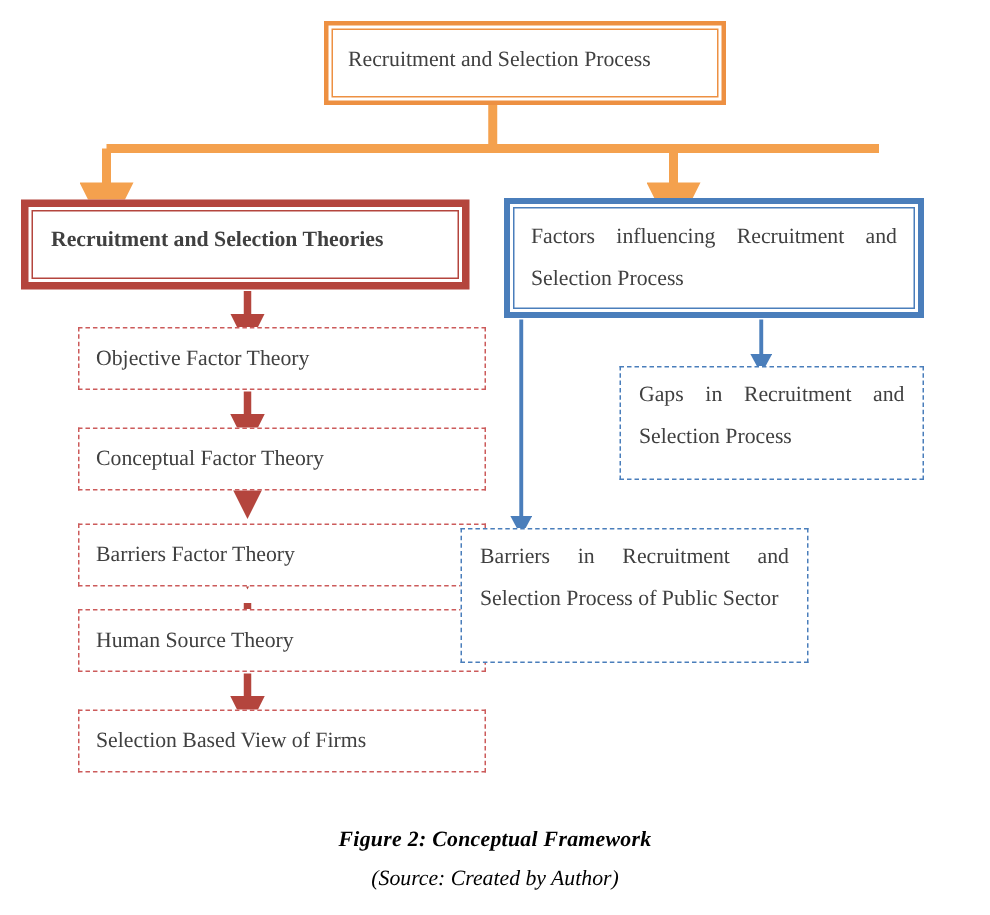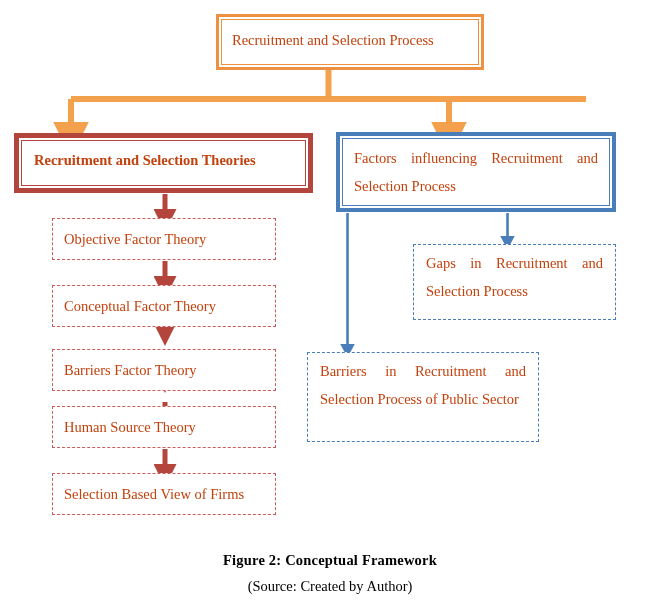--- a/index.html
+++ b/index.html
@@ -30,21 +30,21 @@
     background: #ffffff;
     display: flex;
     align-items: center;
   }
 
   .node .txt {
     display: block;
     width: 100%;
     font-size: 14.5px;
     line-height: 1.95;
-    color: #c2410c;
+    color: #404040;
   }
 
   
   #node-root {
     left: 216px;
     top: 14px;
     width: 268px;
     height: 56px;
     border: 3px solid #ED9042;
     padding: 2px;
@@ -93,21 +93,21 @@
     width: 100%;
     height: 100%;
     border: 1px solid #4A7EBB;
     padding: 5px 11px 0 11px;
   }
   #node-factors .txt { text-align: justify; text-align-last: left; }
 
   
   .dashed-red {
     left: 52px;
-    width: 224px;
+    width: 272px;
     height: 42px;
     border: 1.6px dashed #CC5B5B;
     padding: 12px 11px;
   }
 
   
   .dashed-blue {
     border: 1.6px dashed #4A7EBB;
     padding: 4px 12px 0 12px;
     align-items: flex-start;
@@ -127,20 +127,21 @@
     height: 90px;
   }
 
   
   #caption {
     position: absolute;
     left: 0;
     top: 552px;
     width: 660px;
     text-align: center;
+    font-style: italic;
   }
   #caption .cap-title {
     font-size: 14.5px;
     font-weight: bold;
     letter-spacing: 0.2px;
   }
   #caption .cap-sub {
     font-size: 14.5px;
     margin-top: 9px;
   }

